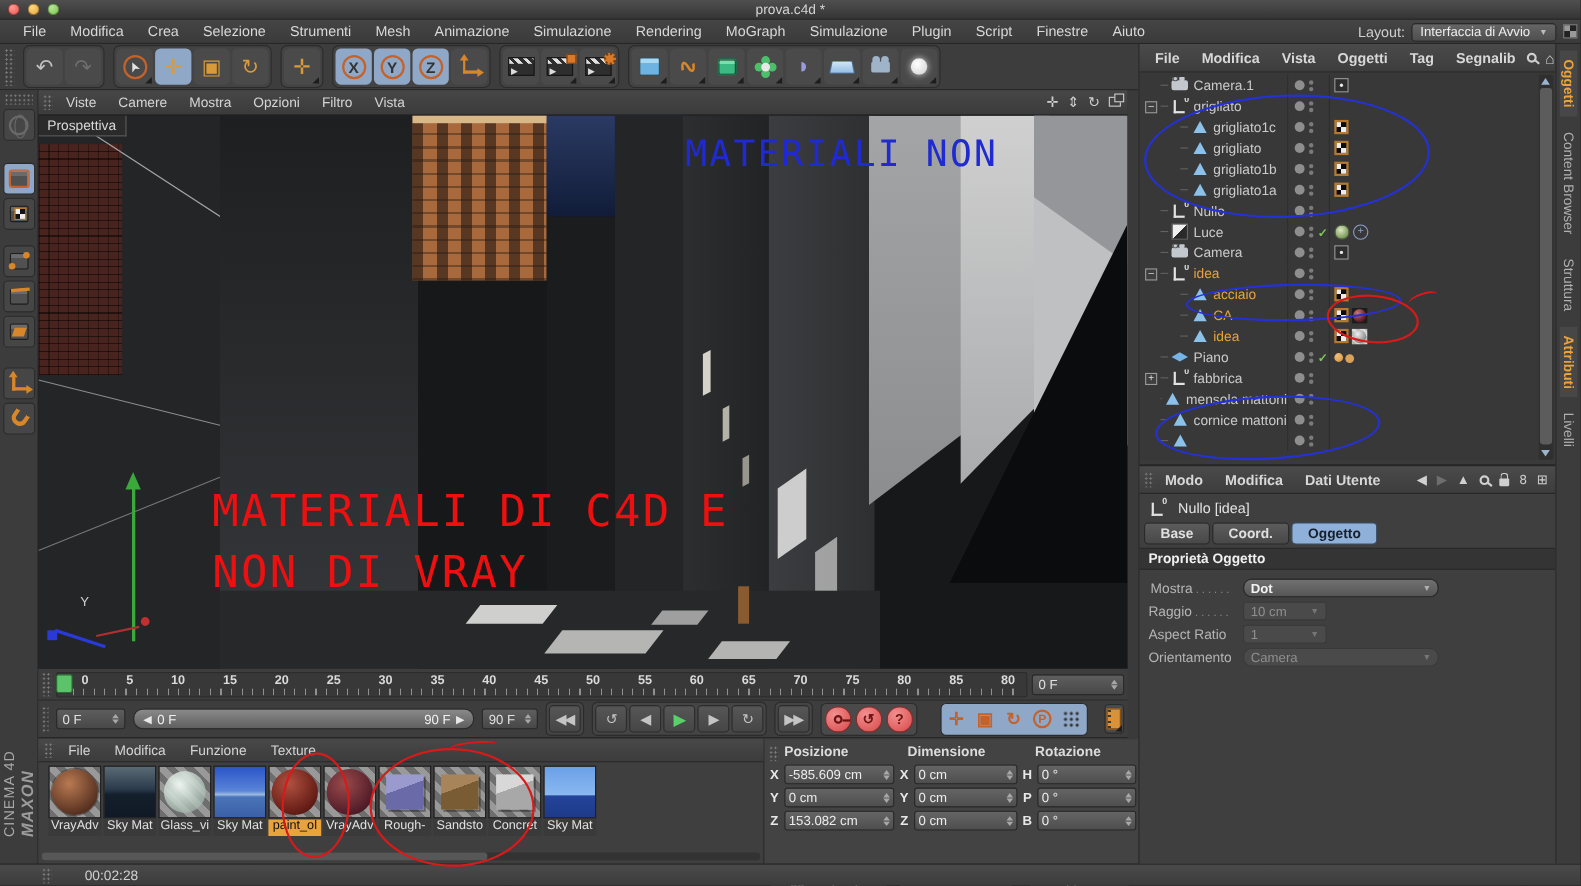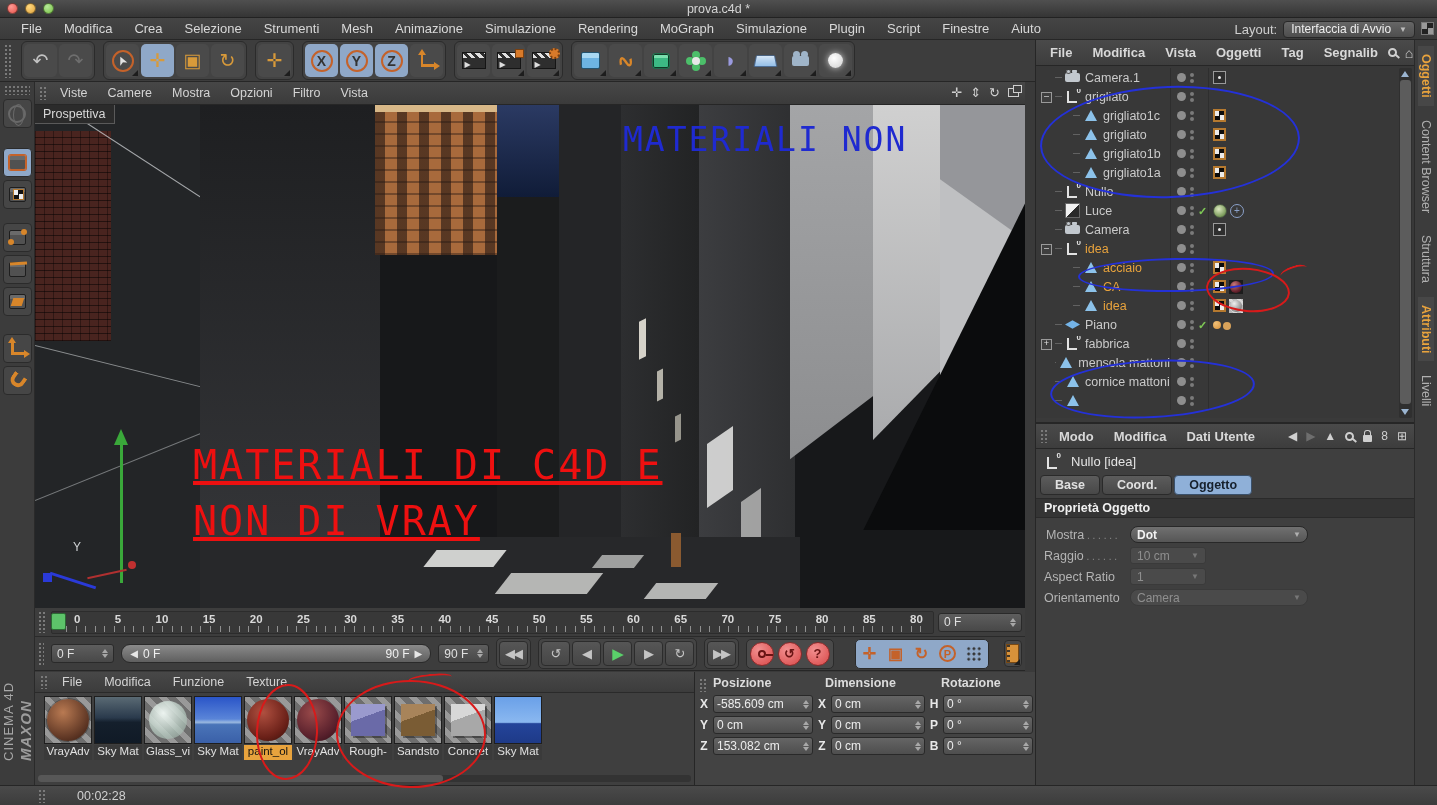--- a/index.html
+++ b/index.html
@@ -567,21 +567,21 @@
       <div class="scn" style="left:79px;top:324px;border-left:7px solid transparent;border-right:7px solid transparent;border-bottom:16px solid #3aa83a;"></div>
       <div class="scn" style="left:52px;top:468px;width:40px;height:2px;background:#b03030;transform:rotate(-12deg);"></div>
       <div class="scn" style="left:93px;top:456px;width:8px;height:8px;border-radius:50%;background:#c03030;"></div>
       <div class="scn" style="left:14px;top:474px;width:48px;height:2.5px;background:#2a3ad8;transform:rotate(18deg);"></div>
       <div class="scn" style="left:8px;top:468px;width:9px;height:9px;background:#2a3ad8;"></div>
       <span class="scn" style="left:38px;top:435px;color:#cfd2d4;font-size:12px;">Y</span>
 
       <div class="anno blue" style="left:588px;top:12px;">
         <div>MATERIALI NON</div>
       </div>
-      <div class="anno red" style="left:158px;top:332px;text-decoration:underline;">
+      <div class="anno red" style="left:158px;top:332px;">
         <div>MATERIALI DI C4D E</div>
         <div>NON DI VRAY</div>
       </div>
       <span class="vp-label">Prospettiva</span>
     </div>
   </div>
 
   <div class="timeline">
     <span class="handle h-v" style="height:22px"></span>
     <div class="ruler">

